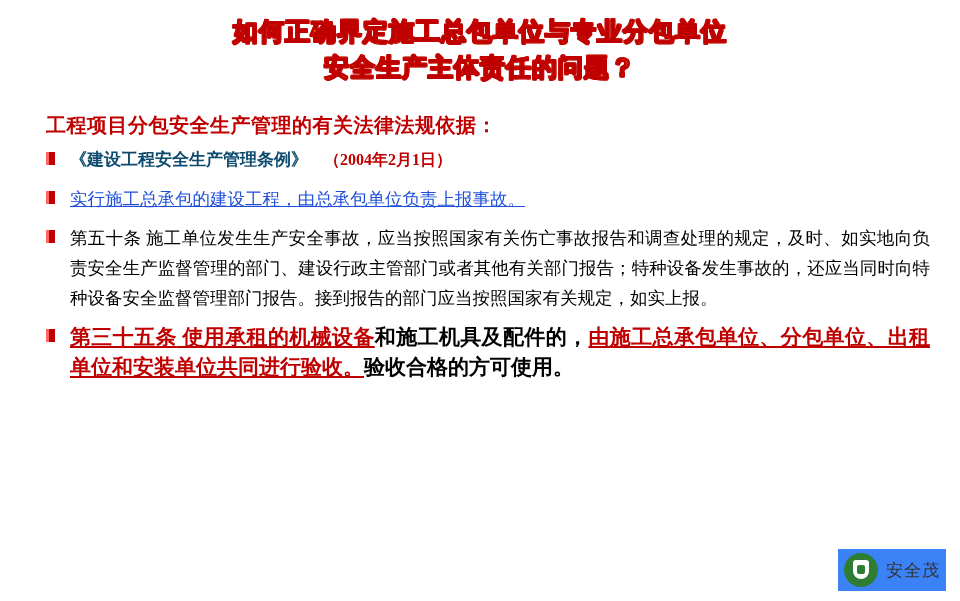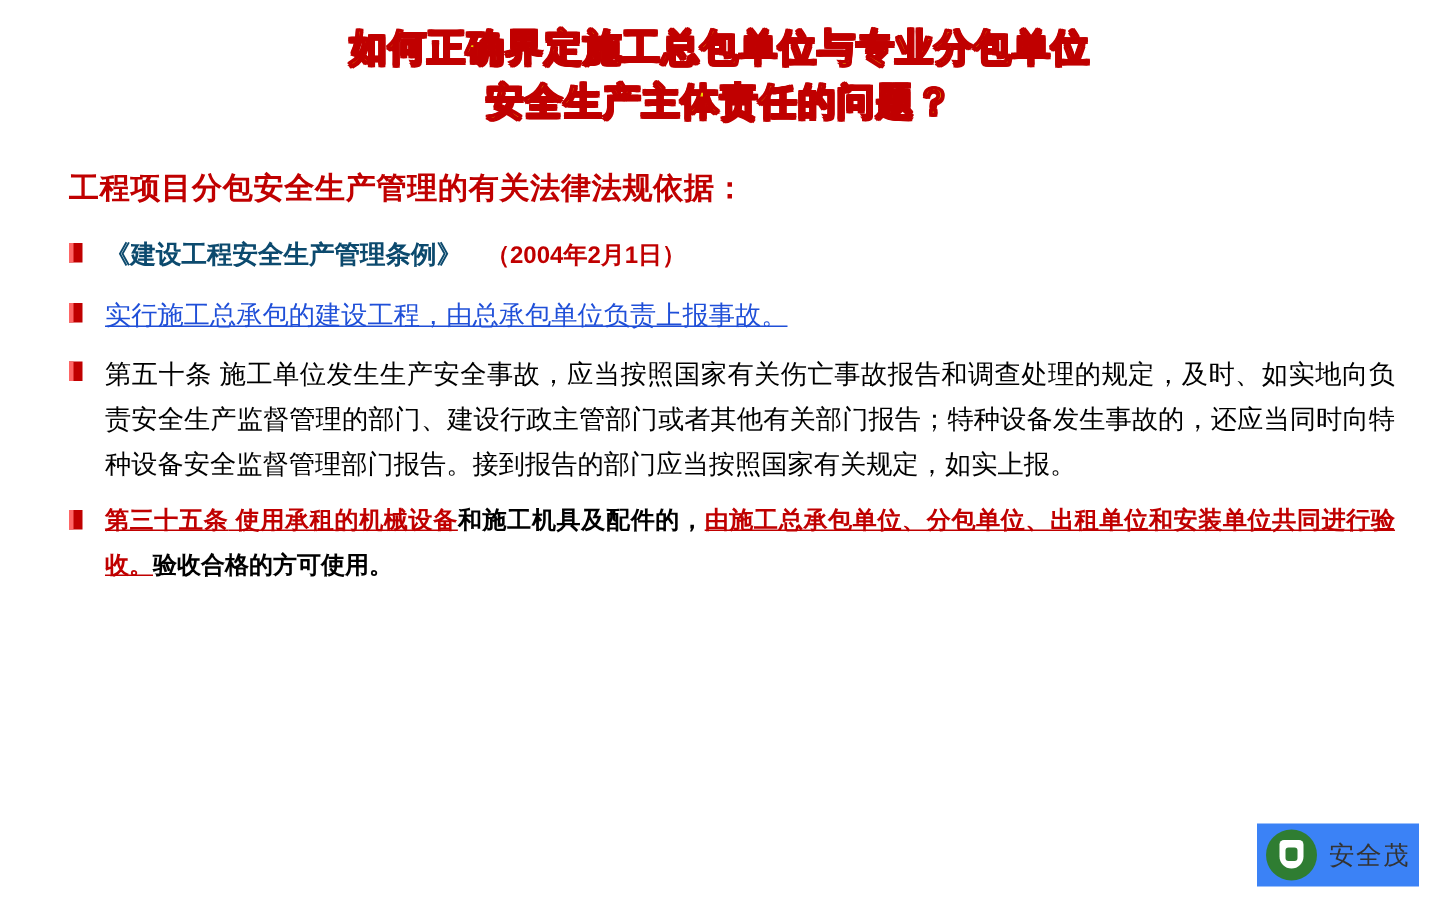--- a/index.html
+++ b/index.html
@@ -12,20 +12,21 @@
     background: #ffffff;
     font-family: "Liberation Sans", sans-serif;
     overflow: hidden;
     position: relative;
   }
   .slide {
     position: relative;
     width: 960px;
     height: 601px;
     box-sizing: border-box;
+    font-family: Liberation Serif, serif;
   }
 
   
   .title-block {
     text-align: center;
     padding-top: 14px;
   }
   .title-line {
     font-size: 25px;
     font-weight: bold;
@@ -35,21 +36,21 @@
     -webkit-text-stroke: 1px #c00000;
     text-shadow:
        1px 0 0 #c00000, -1px 0 0 #c00000,
        0 1px 0 #c00000, 0 -1px 0 #c00000,
        1px 1px 0 #c00000, -1px -1px 0 #c00000,
        1px -1px 0 #c00000, -1px 1px 0 #c00000;
   }
 
   
   .heading {
-    margin: 26px 0 16px 46px;
+    margin: 26px 0 6px 46px;
     font-size: 20px;
     font-weight: bold;
     color: #c00000;
     letter-spacing: 0.5px;
   }
 
   
   .bullets {
     margin: 0 30px 0 46px;
   }
@@ -78,21 +79,21 @@
 
   
   .r-red          { color: #0c4a6e; font-weight: bold; }
   .r-red-small    { color: #c00000; font-weight: bold; font-size: 16px; margin-left: 16px; }
   .r-blue-u       { color: #1f4fd8; text-decoration: underline; }
   .r-red-u        { color: #c00000; font-weight: bold; text-decoration: underline; }
   .r-black        { color: #000000; }
   .r-black-b      { color: #000000; font-weight: bold; }
 
   .b-item1 .bullet-body { font-size: 17px; }
-  .b-item5 .bullet-body { font-size: 16px; }
+  .b-item5 .bullet-body { font-size: 21px; }
 
   
   .badge {
     position: absolute;
     right: 14px;
     bottom: 10px;
     display: flex;
     align-items: center;
     background: #3b82f6;
     padding: 4px 6px;

